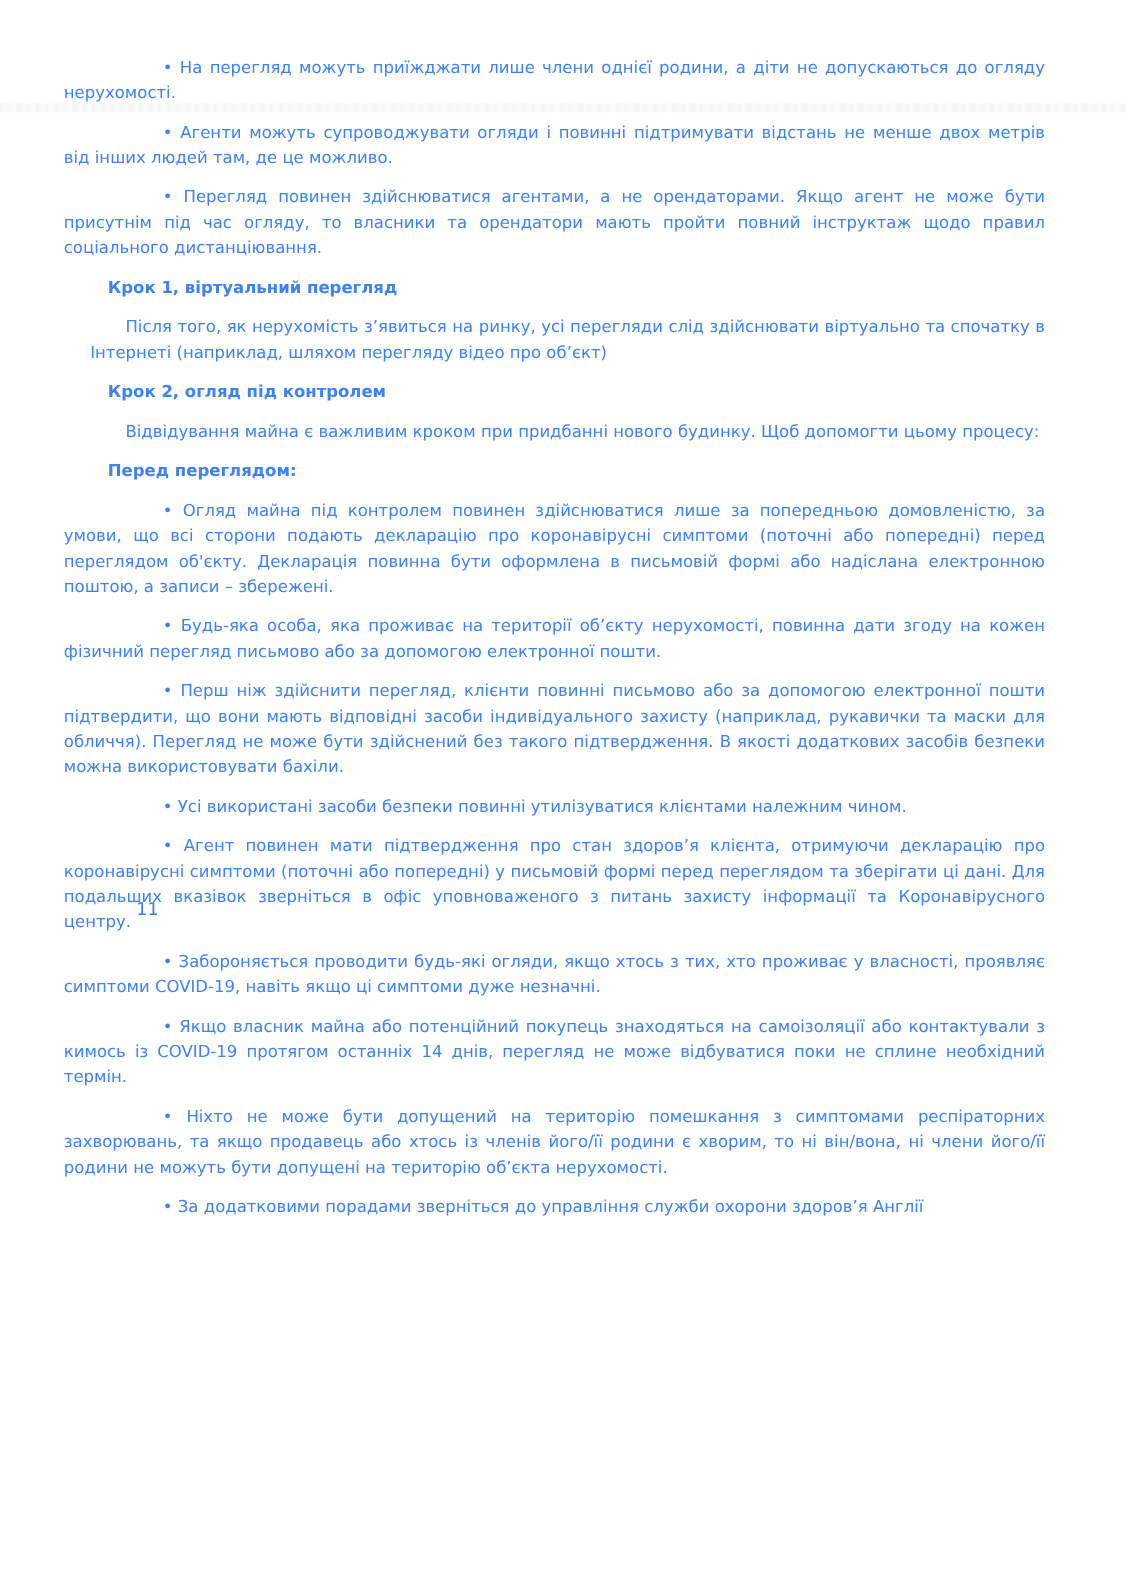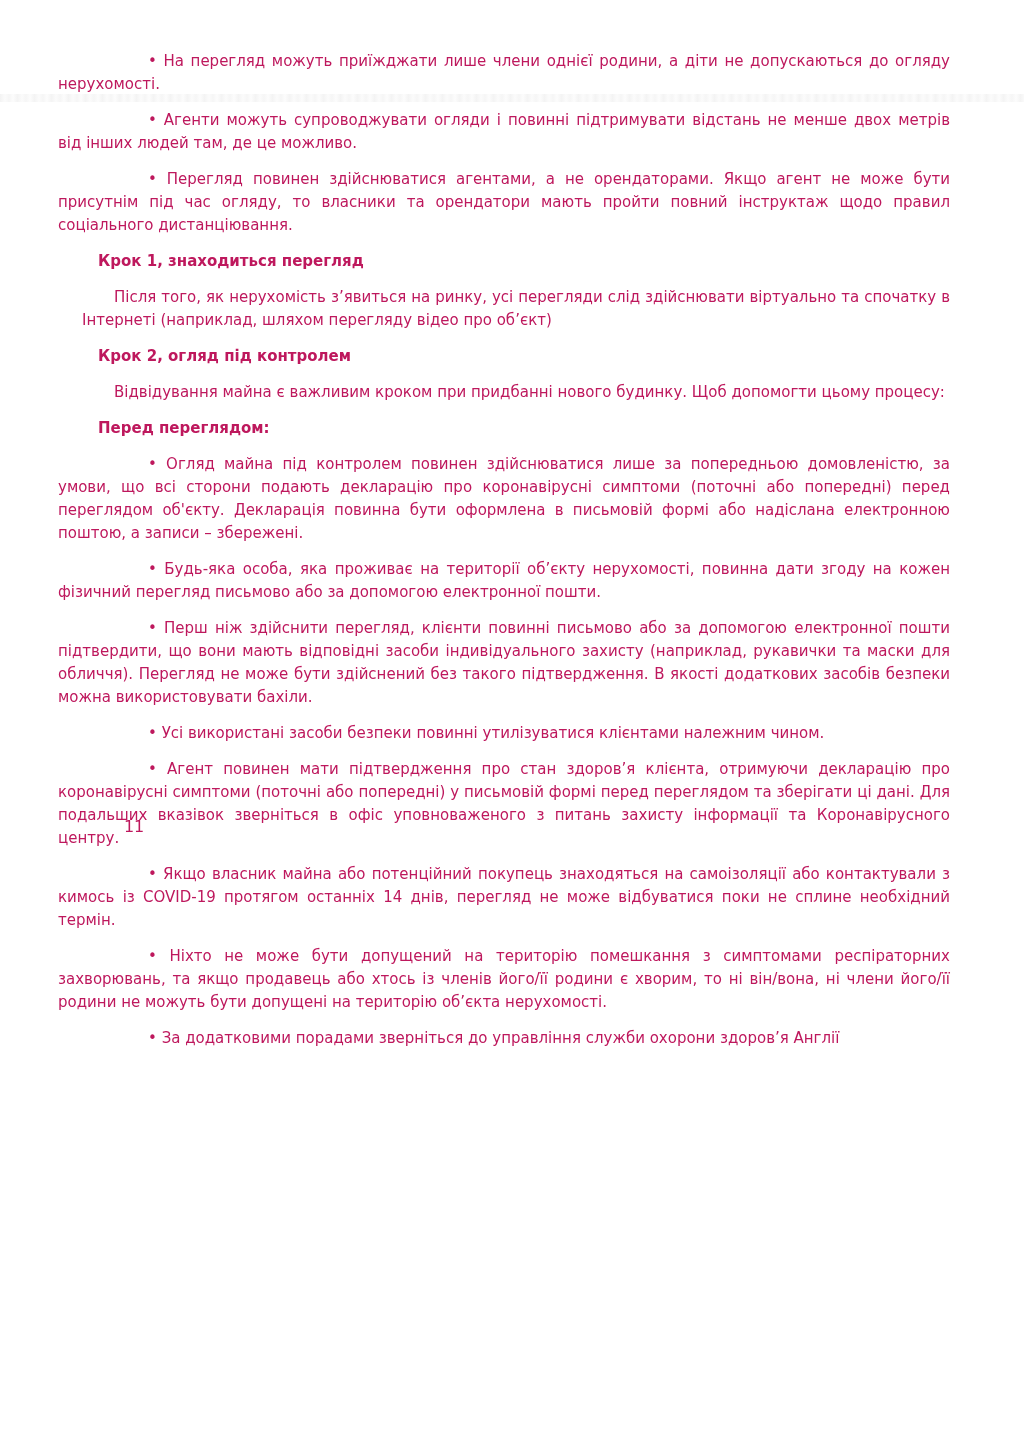--- a/index.html
+++ b/index.html
@@ -9,21 +9,21 @@
   }
   .page {
     position: relative;
     width: 1024px;
     height: 1121px;
     background: #ffffff;
     overflow: hidden;
     font-family: "DejaVu Sans", "Liberation Sans", sans-serif;
     font-size: 15px;
     line-height: 23px;
-    color: #be185d;
+    color: #3b82f6;
   }
   .content {
     position: absolute;
     left: 58px;
     top: 50px;
     width: 892px;
     z-index: 1;
   }
   .content p {
     margin: 0 0 13px 0;
@@ -78,29 +78,30 @@
 </style>
 </head>
 <body>
 
 <div class="page">
   <div class="artifact band-top"></div>
   <div class="content">
       <p class="bullet"><span>• </span><span>На перегляд можуть приїжджати лише члени однієї родини, а діти не допускаються до огляду нерухомості.</span></p>
       <p class="bullet"><span>• </span><span>Агенти можуть супроводжувати огляди і повинні підтримувати відстань не менше двох метрів від інших людей там, де це можливо.</span></p>
       <p class="bullet"><span>• </span><span>Перегляд повинен здійснюватися агентами, а не орендаторами. Якщо агент не може бути присутнім під час огляду, то власники та орендатори мають пройти повний інструктаж щодо правил соціального дистанціювання.</span></p>
-      <p class="heading"><span>Крок 1, знаходиться перегляд</span></p>
+      <p class="heading"><span>Крок 1, віртуальний перегляд</span></p>
       <p class="plain"><span>Після того, як нерухомість з’явиться на ринку, усі перегляди слід здійснювати віртуально та спочатку в Інтернеті (наприклад, шляхом перегляду відео про об’єкт)</span></p>
       <p class="heading"><span>Крок 2, огляд під контролем</span></p>
       <p class="plain"><span>Відвідування майна є важливим кроком при придбанні нового будинку. Щоб допомогти цьому процесу:</span></p>
       <p class="heading"><span>Перед переглядом:</span></p>
       <p class="bullet"><span>• </span><span>Огляд майна під контролем повинен здійснюватися лише за попередньою домовленістю, за умови, що всі сторони подають декларацію про коронавірусні симптоми (поточні або попередні) перед переглядом об'єкту. Декларація повинна бути оформлена в письмовій формі або надіслана електронною поштою, а записи – збережені.</span></p>
       <p class="bullet"><span>• </span><span>Будь-яка особа, яка проживає на території об’єкту нерухомості, повинна дати згоду на кожен фізичний перегляд письмово або за допомогою електронної пошти.</span></p>
       <p class="bullet"><span>• </span><span>Перш ніж здійснити перегляд, клієнти повинні письмово або за допомогою електронної пошти підтвердити, що вони мають відповідні засоби індивідуального захисту (наприклад, рукавички та маски для обличчя). Перегляд не може бути здійснений без такого підтвердження. В якості додаткових засобів безпеки можна використовувати бахіли.</span></p>
       <p class="bullet"><span>• </span><span>Усі використані засоби безпеки повинні утилізуватися клієнтами належним чином.</span></p>
       <p class="bullet"><span>• </span><span>Агент повинен мати підтвердження про стан здоров’я клієнта, отримуючи декларацію про коронавірусні симптоми (поточні або попередні) у письмовій формі перед переглядом та зберігати ці дані. Для подальших вказівок зверніться в офіс уповноваженого з питань захисту інформації та Коронавірусного центру.</span> <sup class="footnote">11</sup></p>
+      <p class="bullet"><span>• </span><span>Забороняється проводити будь-які огляди, якщо хтось з тих, хто проживає у власності, проявляє симптоми COVID-19, навіть якщо ці симптоми дуже незначні.</span></p>
       <p class="bullet"><span>• </span><span>Якщо власник майна або потенційний покупець знаходяться на самоізоляції або контактували з кимось із COVID-19 протягом останніх 14 днів, перегляд не може відбуватися поки не сплине необхідний термін.</span></p>
       <p class="bullet"><span>• </span><span>Ніхто не може бути допущений на територію помешкання з симптомами респіраторних захворювань, та якщо продавець або хтось із членів його/її родини є хворим, то ні він/вона, ні члени його/її родини не можуть бути допущені на територію об’єкта нерухомості.</span></p>
       <p class="bullet"><span>• </span><span>За додатковими порадами зверніться до управління служби охорони здоров’я Англії</span></p>
     </div>
   <div class="artifact band-bottom-1"></div>
   <div class="artifact band-bottom-2"></div>
 </div>
 
 </body></html>

